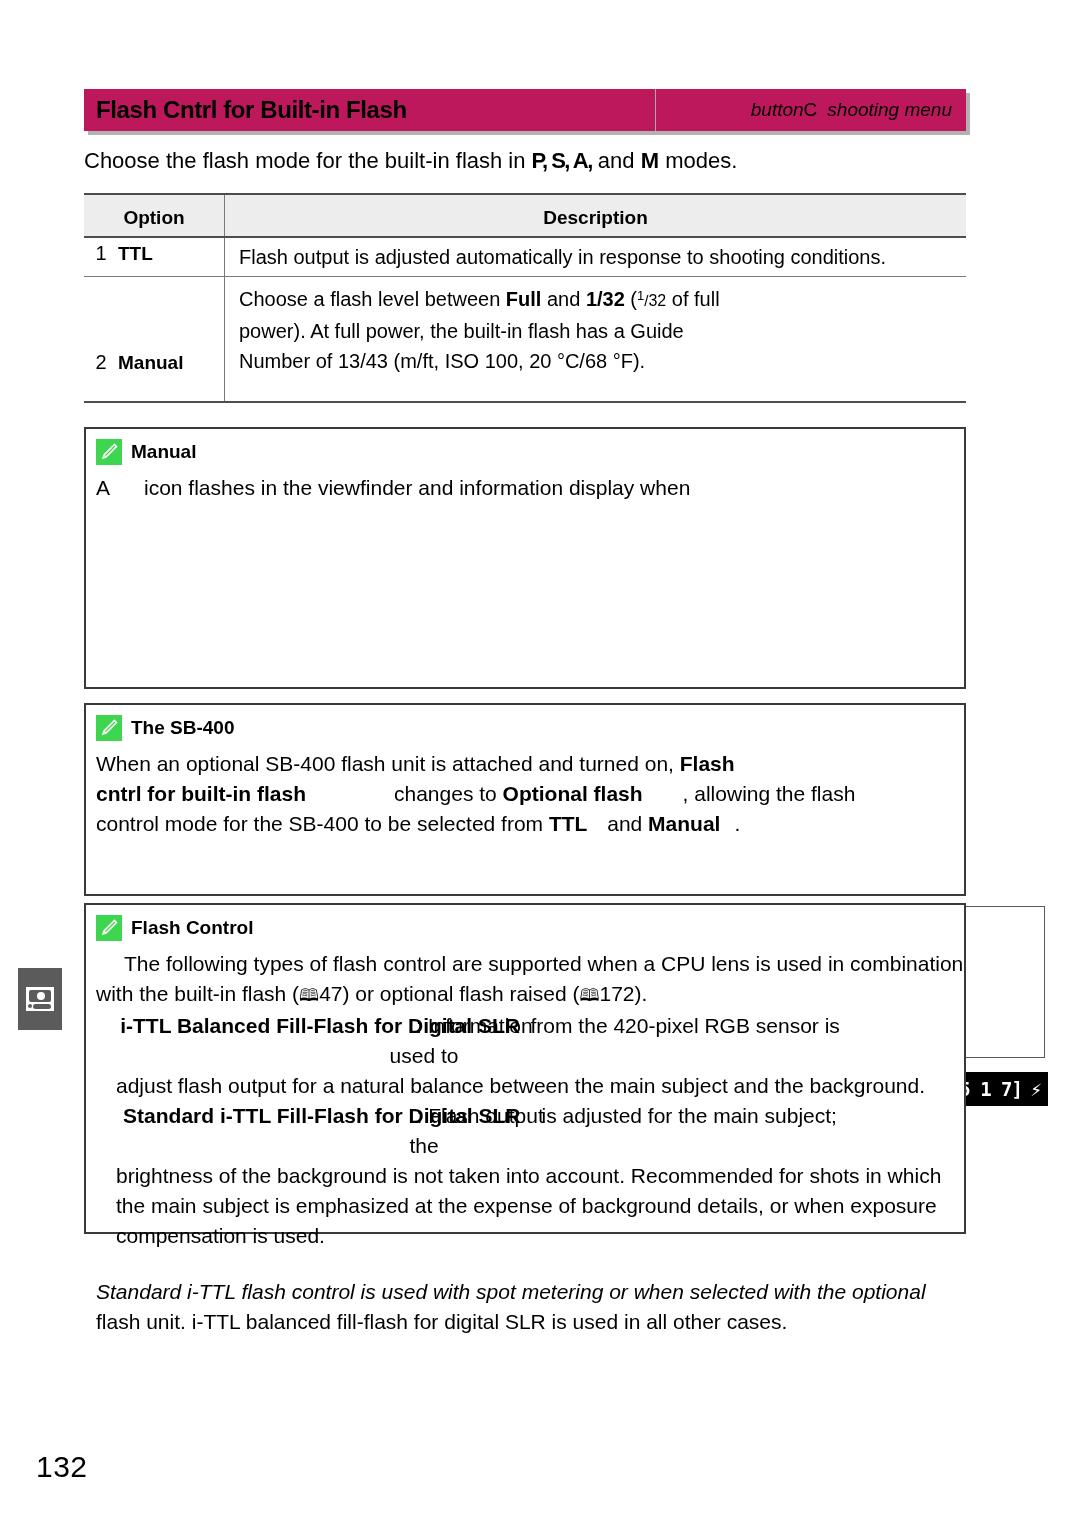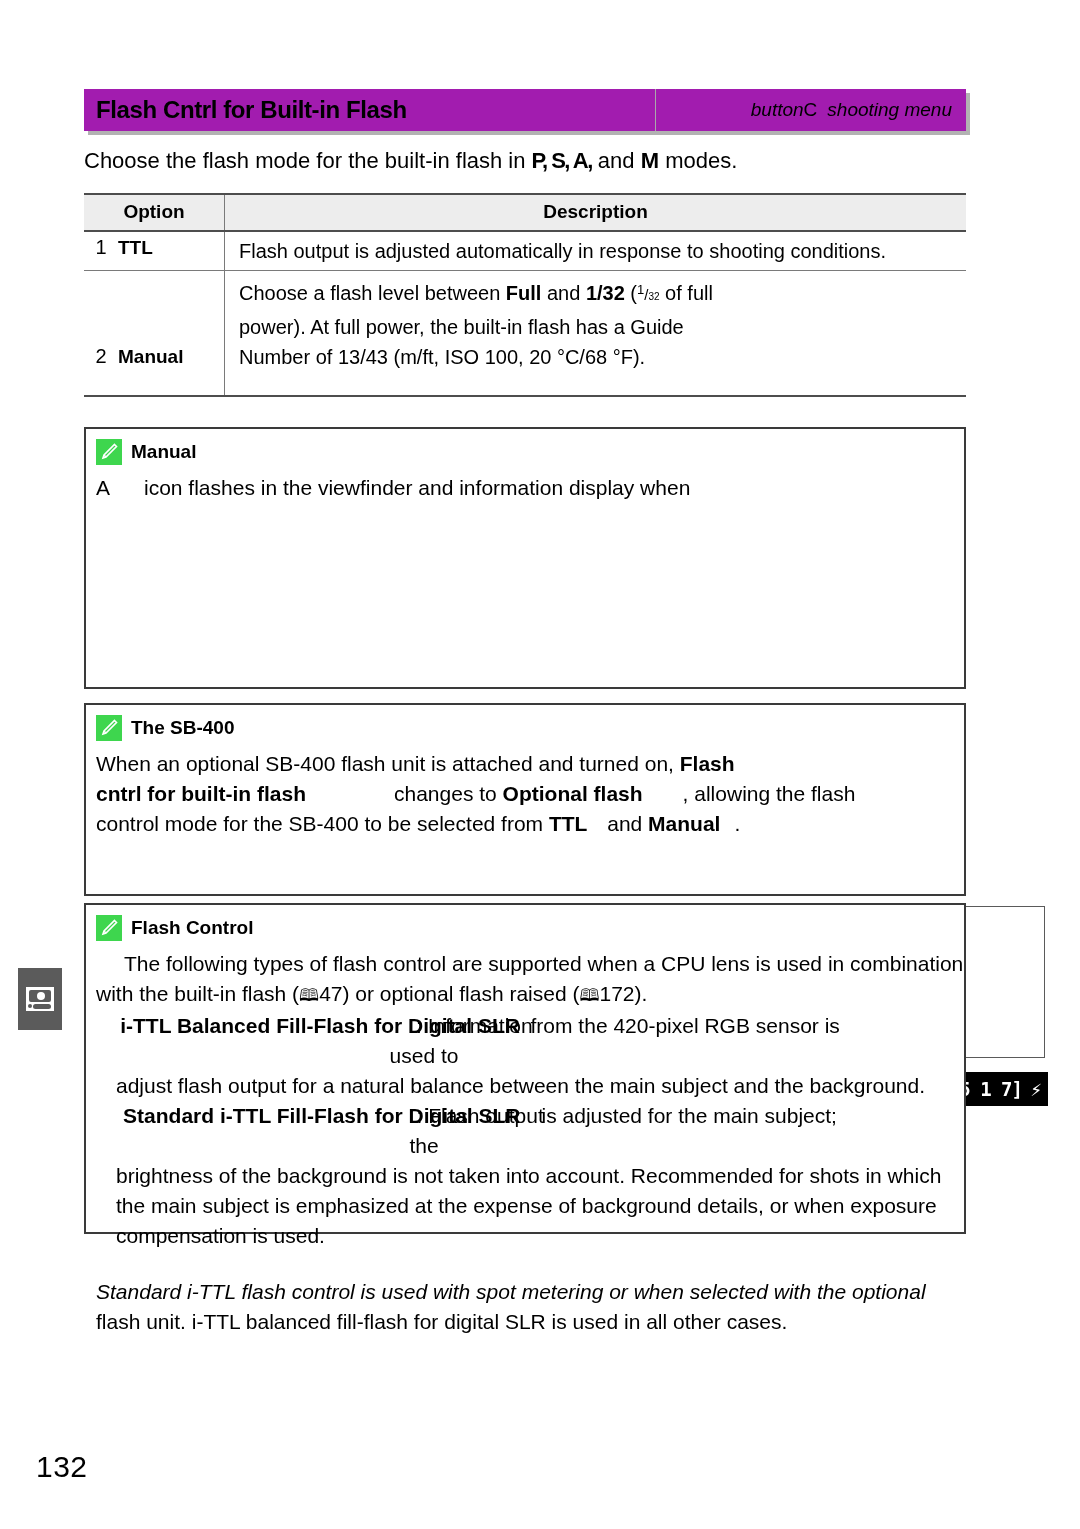--- a/index.html
+++ b/index.html
@@ -25,21 +25,21 @@
   }
   .cam-icon { width:28px; height:24px; background:#ffffff; position:relative; }
   .cam-icon .body2 { position:absolute; left:3px; top:3px; width:22px; height:12px; background:#5b5b5b; border-radius:2px; }
   .cam-icon .lens { position:absolute; left:11px; top:5px; width:8px; height:8px; background:#ffffff; border-radius:50%; }
   .cam-icon .bar { position:absolute; left:7px; top:17px; width:18px; height:5px; background:#5b5b5b; border-radius:3px; }
   .cam-icon .dot { position:absolute; left:2px; top:17px; width:4px; height:4px; background:#5b5b5b; border-radius:50%; }
 
   
   .head-band {
     position:absolute; left:84px; top:89px; width:882px; height:42px;
-    background:#a21caf;
+    background:#be185d;
     box-shadow:4px 4px 0 rgba(0,0,0,0.30);
     display:flex; align-items:center;
   }
   .head-title {
     font-weight:bold; font-size:24px; letter-spacing:-0.4px;
     padding-left:12px; white-space:nowrap;
     font-stretch:condensed;
   }
   .head-right {
     position:absolute; right:14px; top:0; height:42px;
@@ -61,21 +61,21 @@
   .tight { letter-spacing:-1.5px; }
 
   
   .opt-table {
     position:absolute; left:84px; top:193px; width:882px;
     border-collapse:collapse;
   }
   .opt-table th {
     background:#ededed;
     font-size:19px; font-weight:bold;
-    padding:6px 0 7px 0;
+    padding:12px 0 7px 0;
     border-top:2px solid #4d4d4d;
     border-bottom:2px solid #4d4d4d;
   }
   .opt-table th.c1 { width:140px; border-right:1px solid #7a7a7a; }
   .opt-table td {
     font-size:20px; vertical-align:top;
     padding:4px 0 4px 0;
   }
   .opt-table td.c1 {
     width:140px; border-right:1px solid #7a7a7a;
@@ -221,21 +221,21 @@
         <td class="c2">Flash output is adjusted automatically in response to shooting conditions.</td>
       </tr>
       <tr class="r2">
         <td class="c1 cell-manual">
           <span class="lbl">
             <span class="num">2</span><span>Manual</span>
           </span>
         </td>
         <td class="c2">
           <div>
-            <span>Choose a flash level between </span><span class="b">Full</span><span> and </span><span class="b">1/32</span><span> (</span><span class="frac"><sup>1</sup>/<span style="font-size:10px">32</span></span><span> of full</span>
+            <span>Choose a flash level between </span><span class="b">Full</span><span> and </span><span class="b">1/32</span><span> (</span><span class="frac"><sup>1</sup>/<span style="font-size:16px">32</span></span><span> of full</span>
           </div>
           <div>power).  At full power, the built-in flash has a Guide</div>
           <div>Number of 13/43 (m/ft, ISO 100, 20 °C/68 °F).</div>
         </td>
       </tr>
     </tbody>
   </table>
 
   <div class="notebox nb1">
     <div class="note-head">

